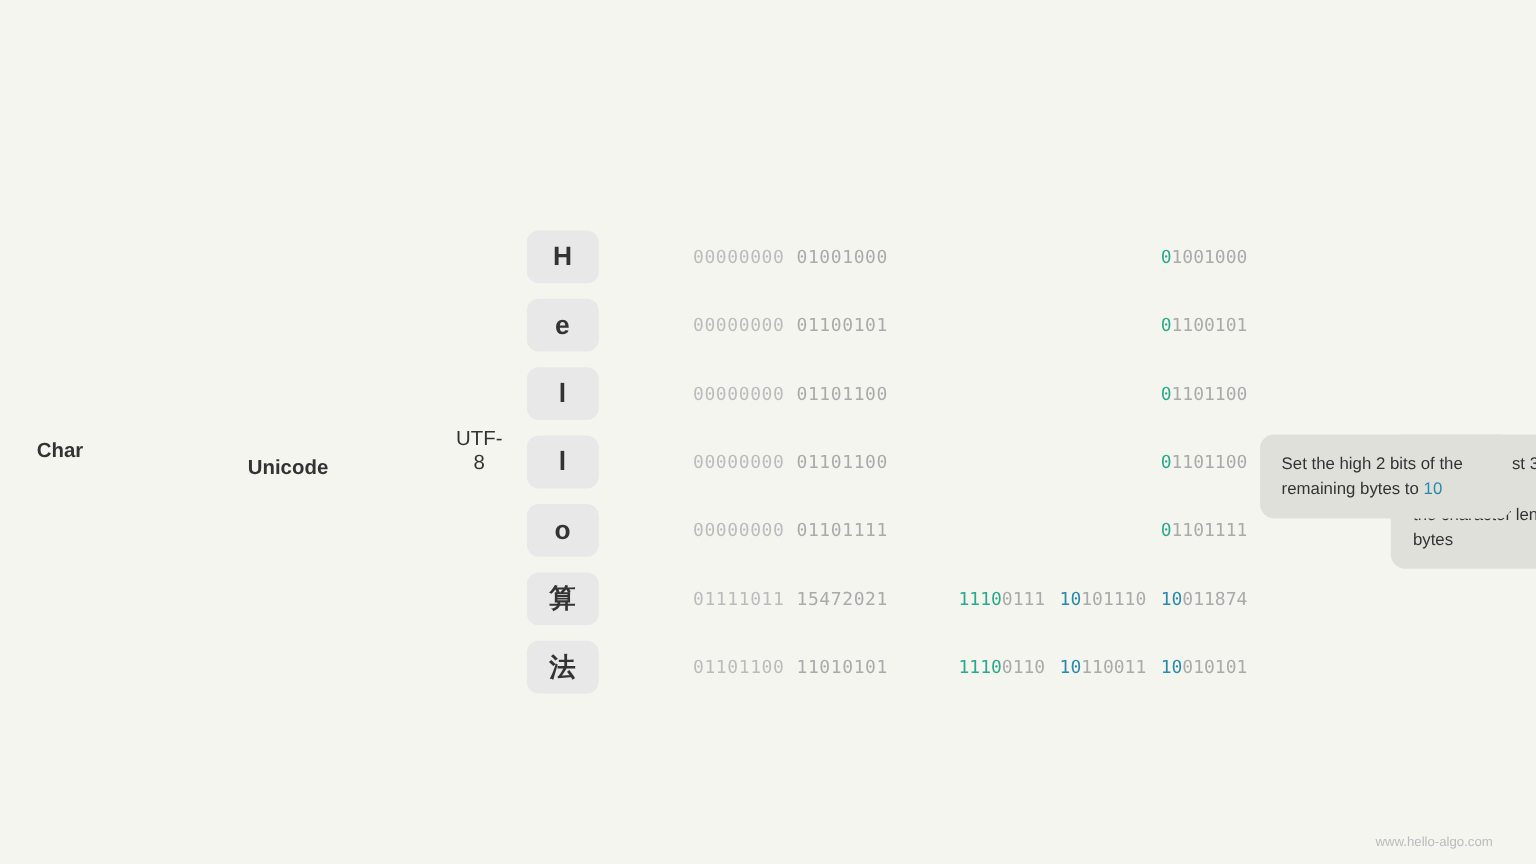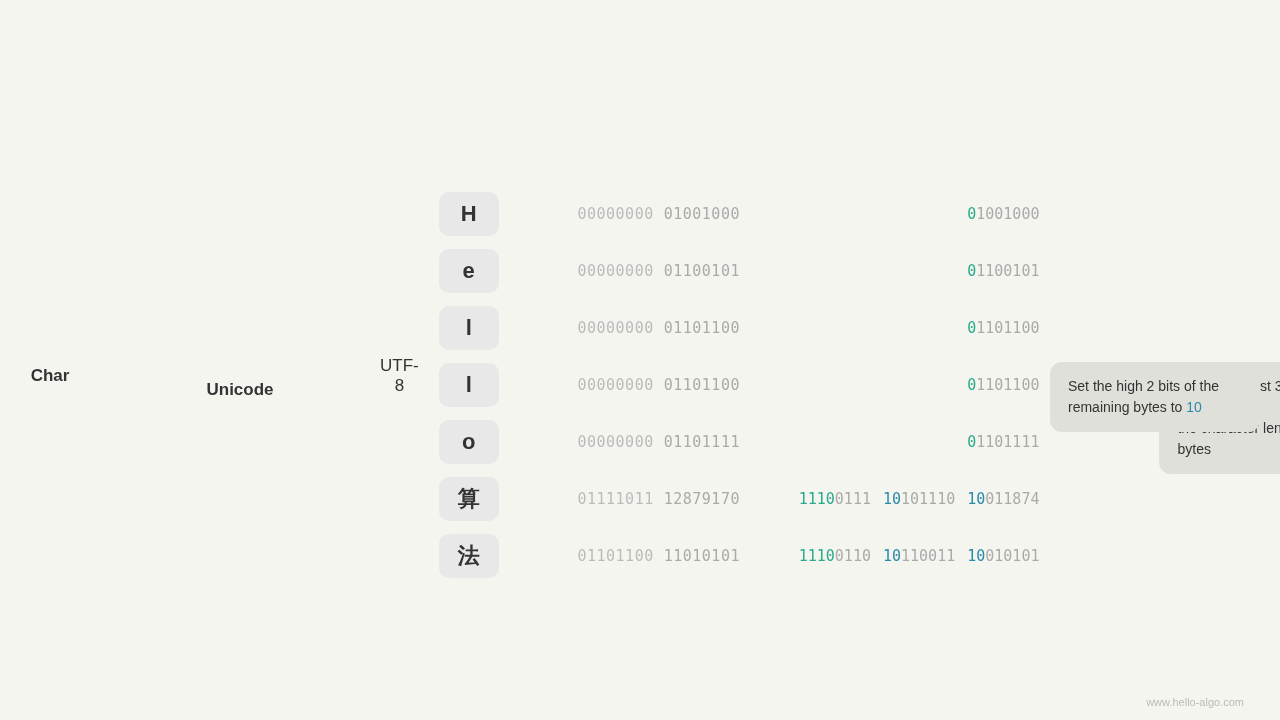--- a/index.html
+++ b/index.html
@@ -275,21 +275,21 @@
       </div>
     </div>
 
     <div class="data-row">
       <div class="char-cell">
         <div class="char-pill">算</div>
       </div>
       <div class="unicode-cell">
         <span class="uc-bytes">
             <span class="byte1">01111011</span> 
-            <span class="byte2">12879170</span>
+            <span class="byte2">15472021</span>
           </span>
       </div>
       <div class="utf8-cell">
         <span class="utf8-multi">
           <span class="byte-group">
               <span class="green">1110</span>
               <span class="gray">0111</span>
             </span>
           <span class="byte-group">
               <span class="blue">10</span>

